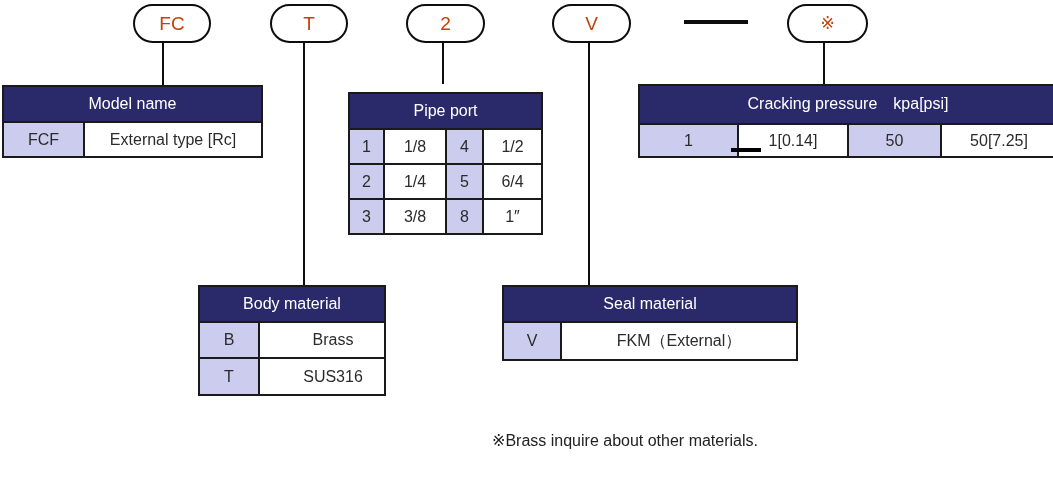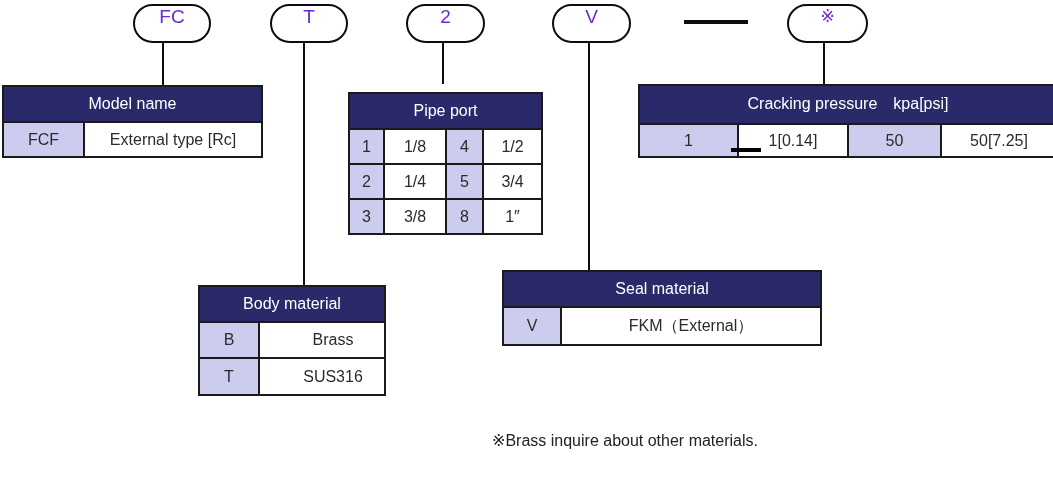--- a/index.html
+++ b/index.html
@@ -14,24 +14,24 @@
   }
   
   .bubble {
     position: absolute;
     top: 4px;
     height: 39px;
     background: #ffffff;
     border: 2.5px solid #0d0d0d;
     border-radius: 21px;
     display: flex;
-    align-items: flex-start;
+    align-items: center;
     justify-content: center;
     font-size: 19px;
-    color: #6d28d9;
+    color: #c2410c;
     box-sizing: border-box;
   }
   
   .vline {
     position: absolute;
     width: 2px;
     background: #0d0d0d;
   }
   
   .dash {
@@ -153,21 +153,21 @@
       <tr style="height:35px">
         <td class="key">1</td>
         <td>1/8</td>
         <td class="key">4</td>
         <td>1/2</td>
       </tr>
       <tr style="height:35px">
         <td class="key">2</td>
         <td>1/4</td>
         <td class="key">5</td>
-        <td>3/4</td>
+        <td>6/4</td>
       </tr>
       <tr style="height:35px">
         <td class="key">3</td>
         <td>3/8</td>
         <td class="key">8</td>
         <td>1″</td>
       </tr>
     </tbody>
   </table>
 
@@ -210,21 +210,21 @@
         <td class="key">B</td>
         <td class="left">Brass</td>
       </tr>
       <tr style="height:37px">
         <td class="key">T</td>
         <td class="left">SUS316</td>
       </tr>
     </tbody>
   </table>
 
-  <table class="t" style="left:502px;top:270px;width:320px">
+  <table class="t" style="left:502px;top:285px;width:296px">
     <colgroup>
         <col style="width:58px">
         <col>
       </colgroup>
     <thead>
       <tr style="height:32px">
           <th colspan="2">Seal material</th>
         </tr>
     </thead>
     <tbody>

